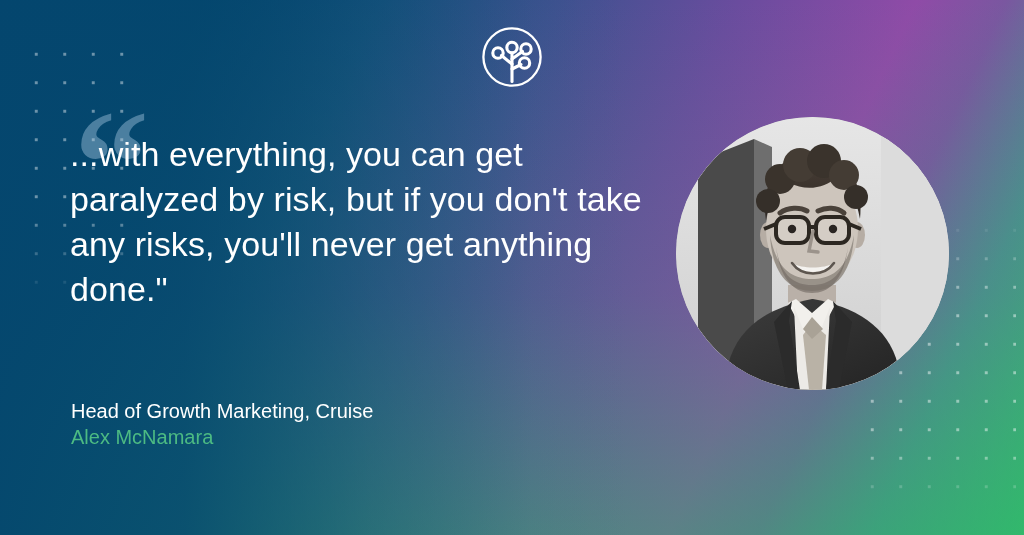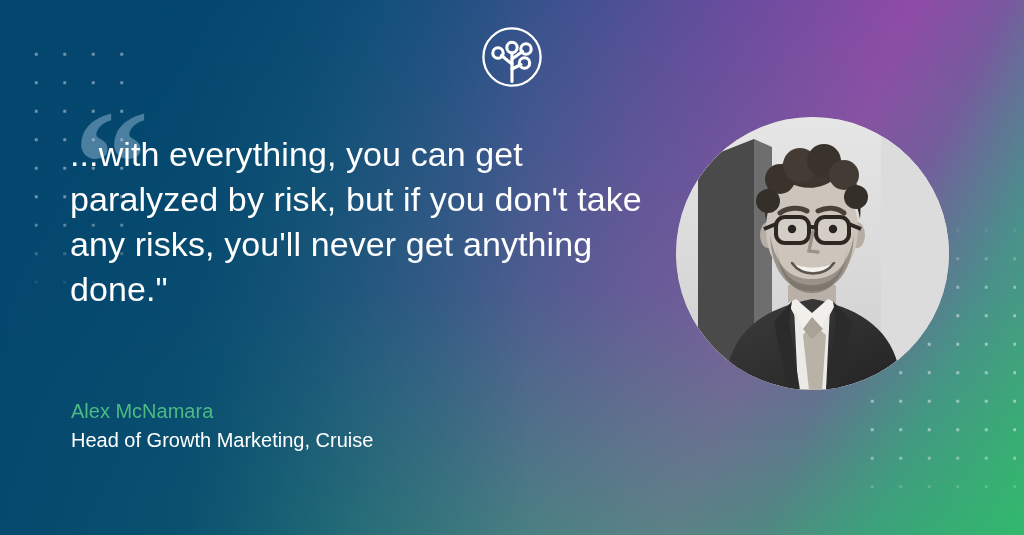--- a/index.html
+++ b/index.html
@@ -175,22 +175,22 @@
       <circle cx="45" cy="23" r="5.2" fill="none" stroke="#ffffff" stroke-width="3.1"></circle>
       <circle cx="43.5" cy="37" r="5.2" fill="none" stroke="#ffffff" stroke-width="3.1"></circle>
     </svg>
   </div>
 
   <div id="quote-mark">“</div>
 
   <div id="quote-text">...with everything, you can get paralyzed by risk, but if you don't take any risks, you'll never get anything done."</div>
 
   <div id="attribution">
+    <div id="attrib-title">Head of Growth Marketing, Cruise</div>
     <div id="attrib-name">Alex McNamara</div>
-    <div id="attrib-title">Head of Growth Marketing, Cruise</div>
   </div>
 
   <div id="avatar">
     <svg viewBox="0 0 273 273" xmlns="http://www.w3.org/2000/svg" role="img">
       <defs>
         <clipPath id="avclip">
             <circle cx="136.5" cy="136.5" r="136.5"></circle>
           </clipPath>
         <linearGradient id="wallg" x1="0" y1="0" x2="0" y2="1">
           <stop offset="0%" stop-color="#e6e6e6"></stop>

